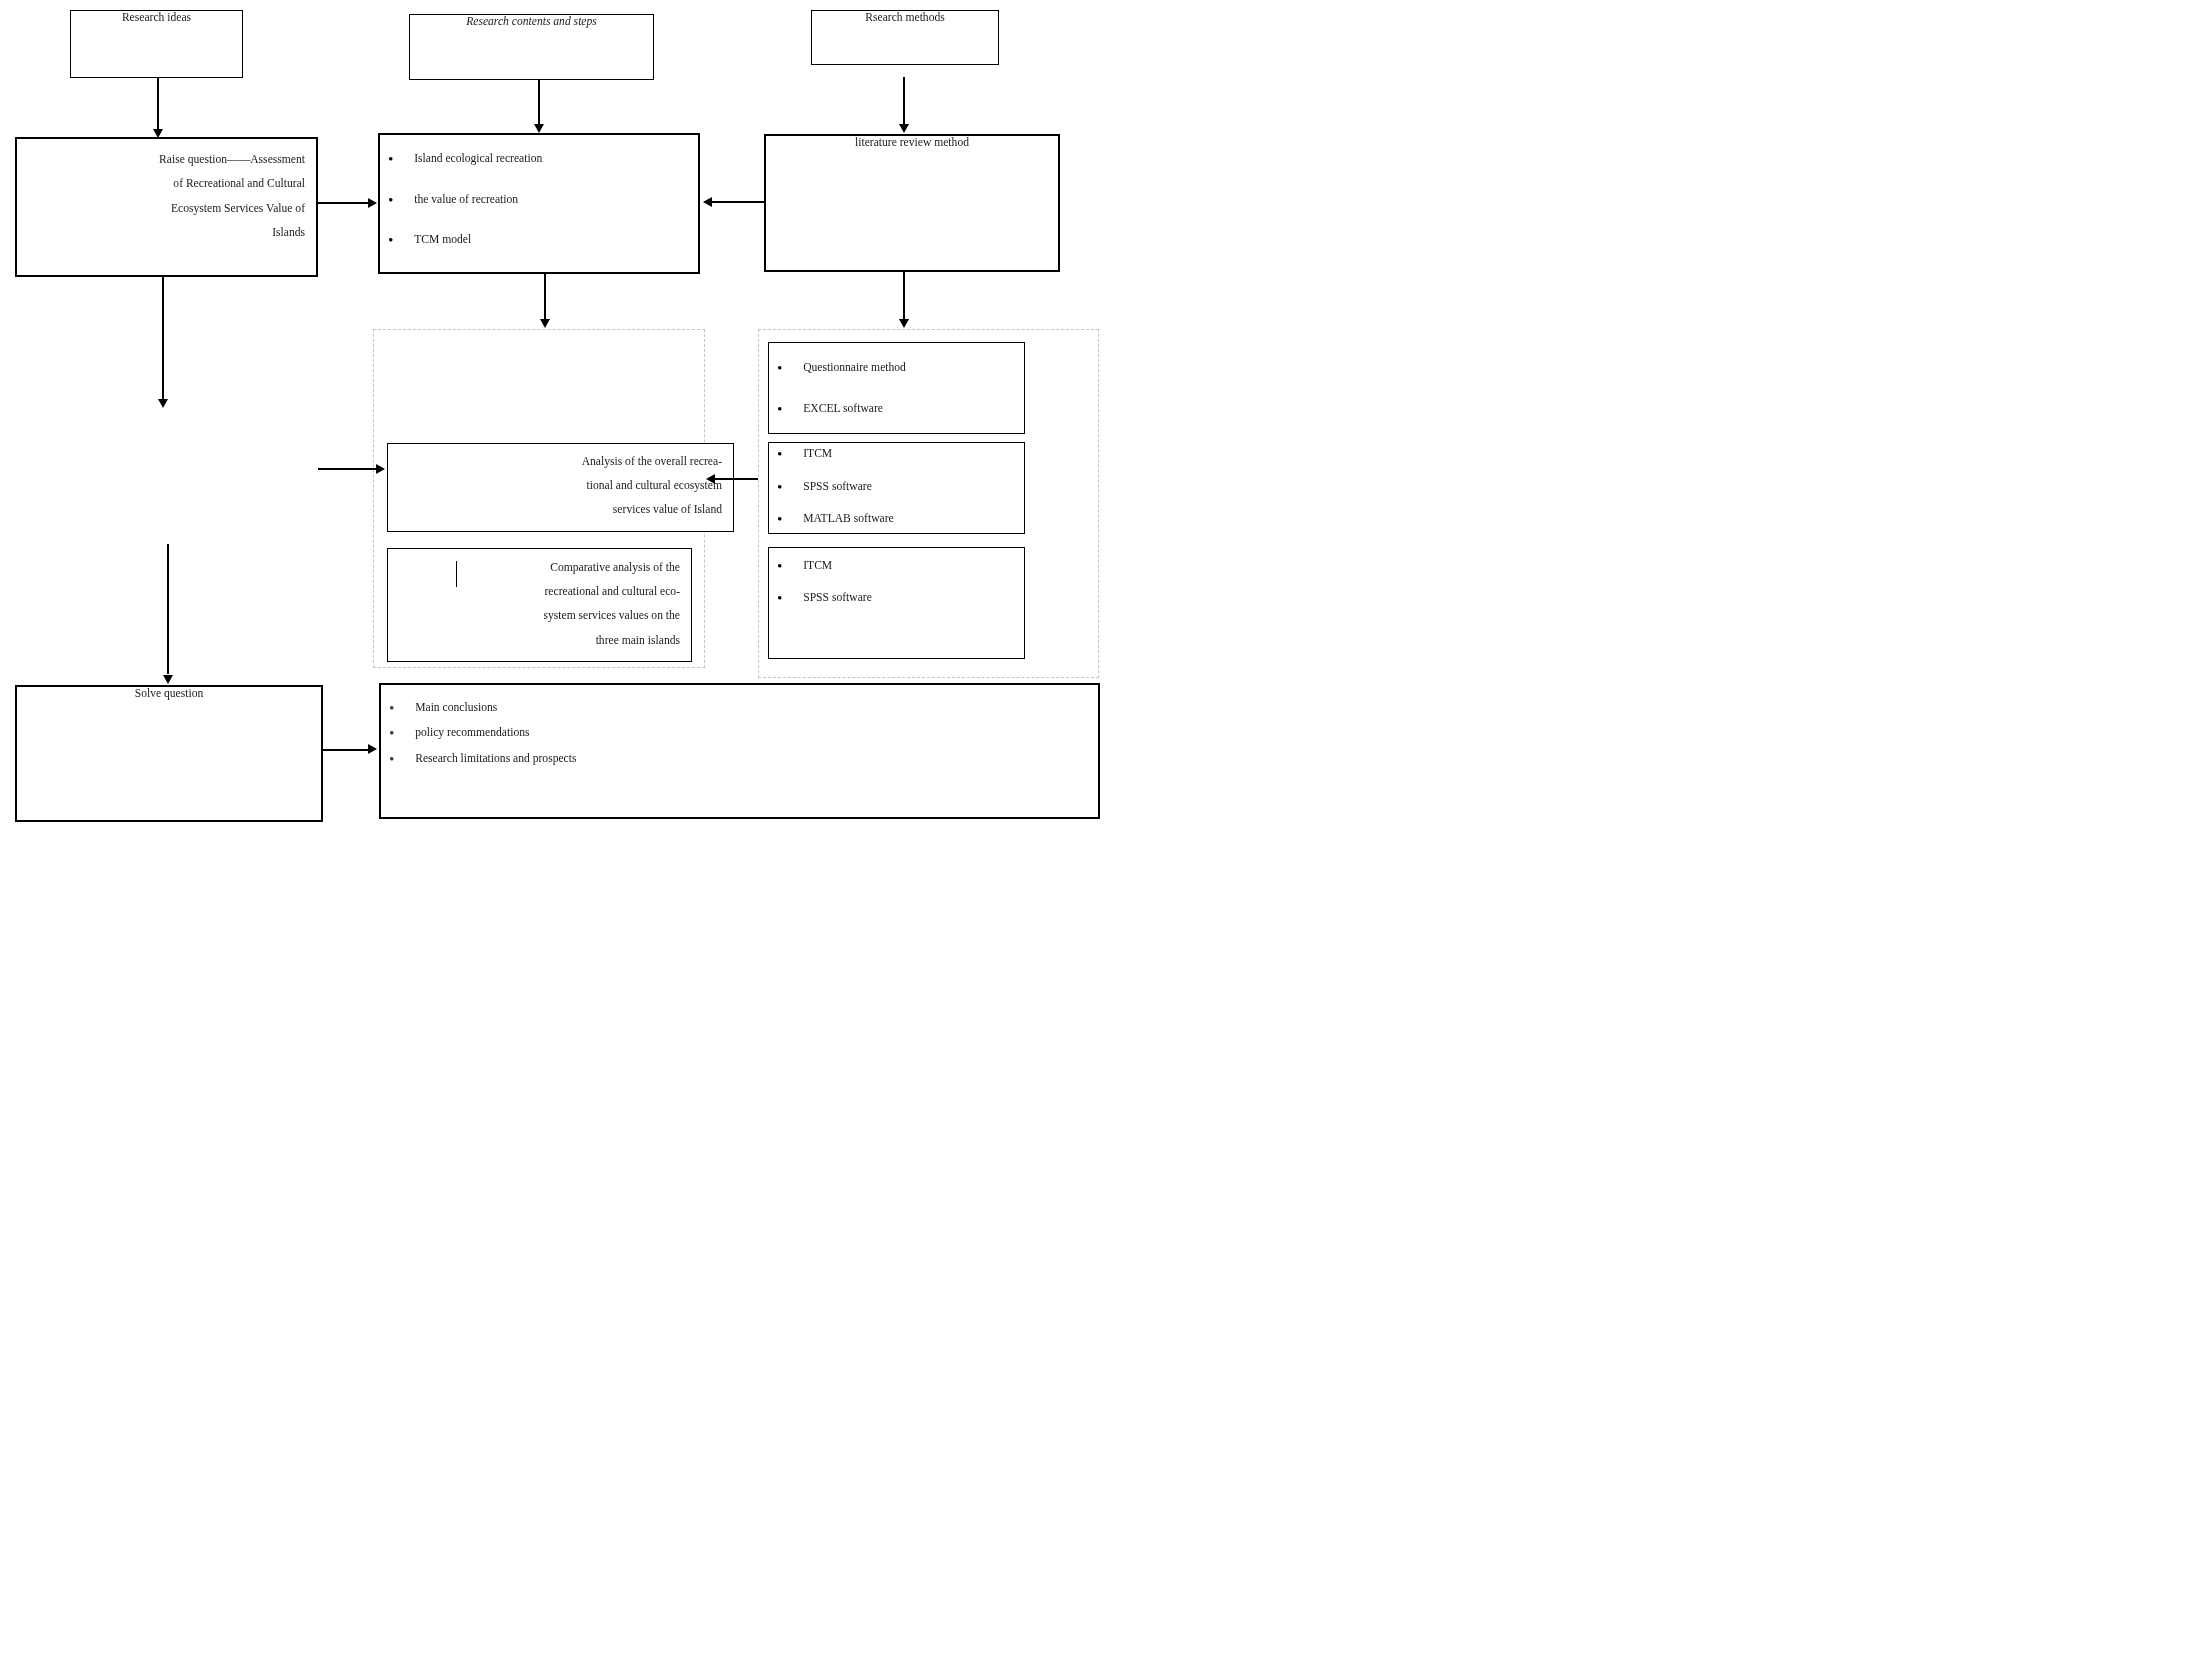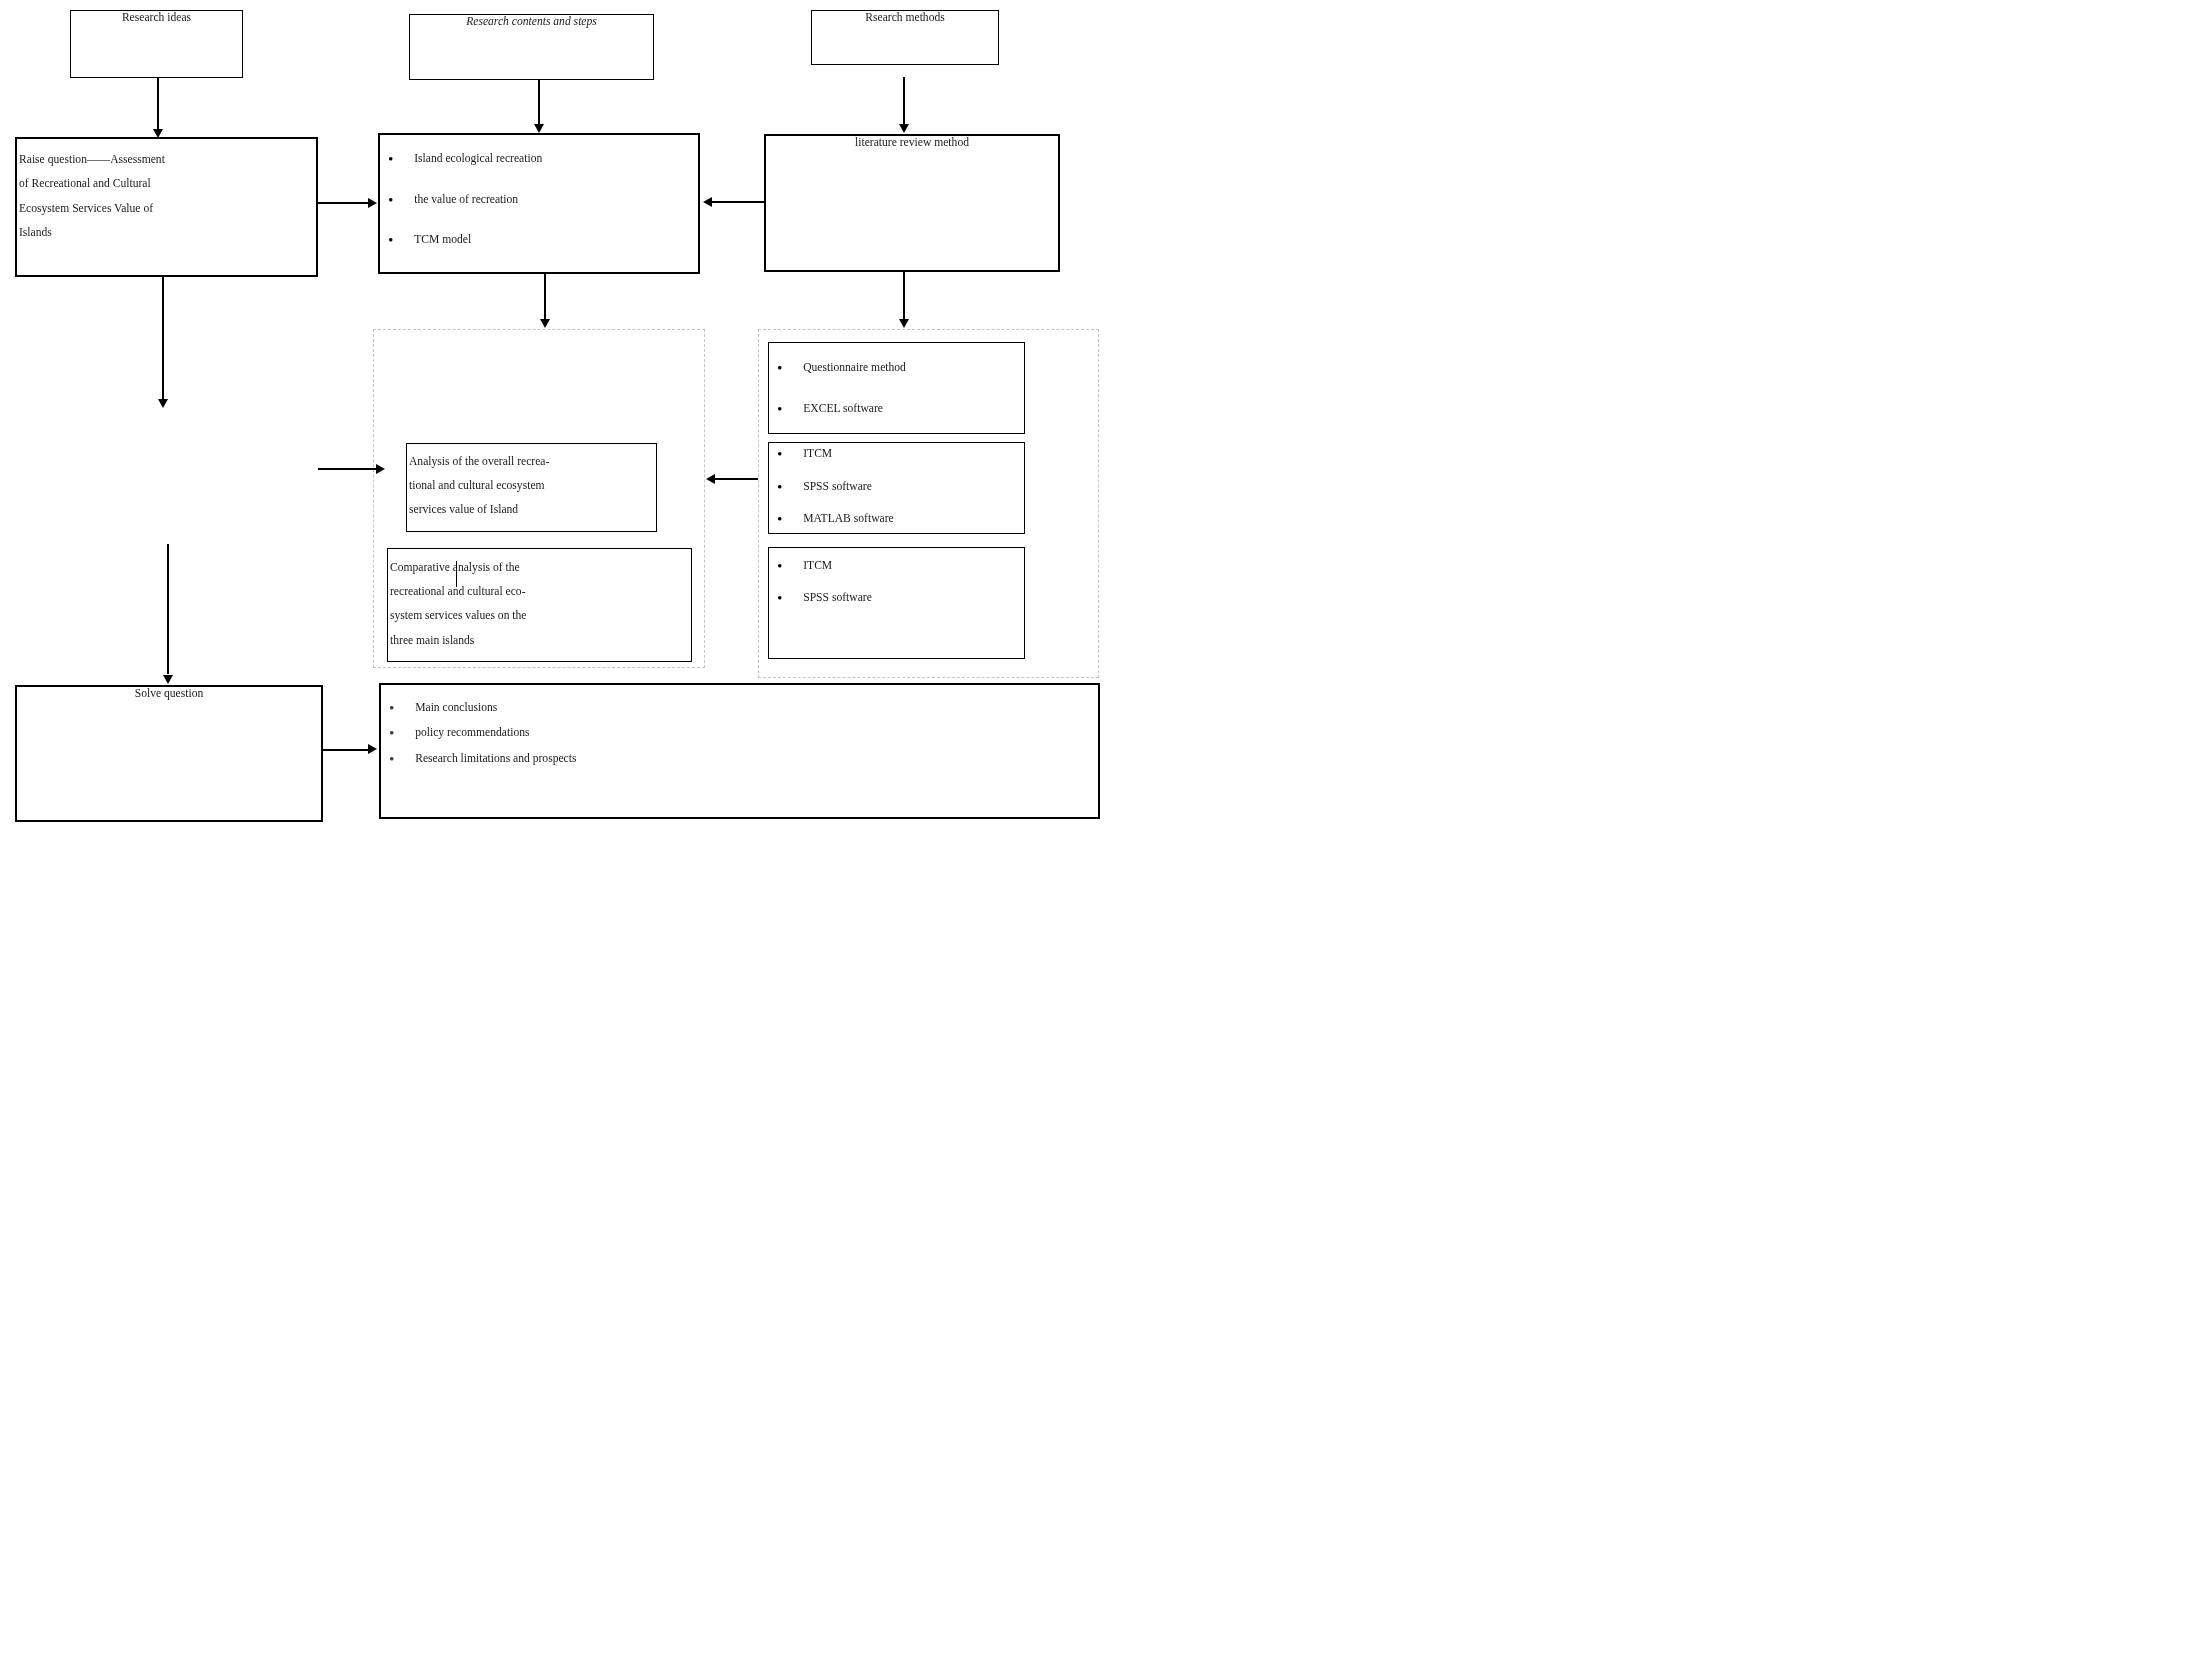--- a/index.html
+++ b/index.html
@@ -22,21 +22,21 @@
     display:flex;align-items:flex-start;justify-content:center;
     text-align:center;
   }
   .dashedbox{
     position:absolute;
     border:1.4px dashed #c4c4c4;
     background:transparent;
     box-sizing:border-box;
   }
   .multiline{white-space:pre-line;line-height:2.1;}
-  .padded{padding:9px 11px 0 2px;}
+  .padded{padding:9px 11px 0 18px;text-align:right;}
   ul.blist{list-style:none;margin:0;padding:0 5.5px 0 0;}
   ul.blist li{display:flex;align-items:flex-start;line-height:15.8px;}
   ul.blist .bullet{
     flex:0 0 26px;padding-left:8.2px;
     font-size:8.2px;line-height:15.8px;color:#000;
   }
   ul.gap-lg li + li{margin-top:25px;}
   ul.gap-md li + li{margin-top:16.4px;}
   ul.gap-sm li + li{margin-top:9.6px;}
   .bullet-dark{color:#3d3d3d !important;}
@@ -98,21 +98,21 @@
   </div>
 
 
   <div class="box center" style="left:15px;top:685px;width:308px;height:137px;">
     <span>Solve question</span>
   </div>
 
   <div class="dashedbox" style="left:373px;top:329px;width:332px;height:339px;"></div>
 
 
-  <div class="box thin padded" style="left:406px;top:443px;width:251px;height:89px;padding-top:5.5px;">
+  <div class="box thin padded" style="left:387px;top:443px;width:347px;height:89px;padding-top:5.5px;">
     <div class="multiline">Analysis of the overall recrea-
 tional and cultural ecosystem
 services value of Island</div>
   </div>
 
   <div class="box thin padded" style="left:387px;top:548px;width:305px;height:114px;padding-top:6.8px;">
     <div class="multiline">Comparative analysis of the
 recreational and cultural eco-
 system services values on the
 three main islands</div>

